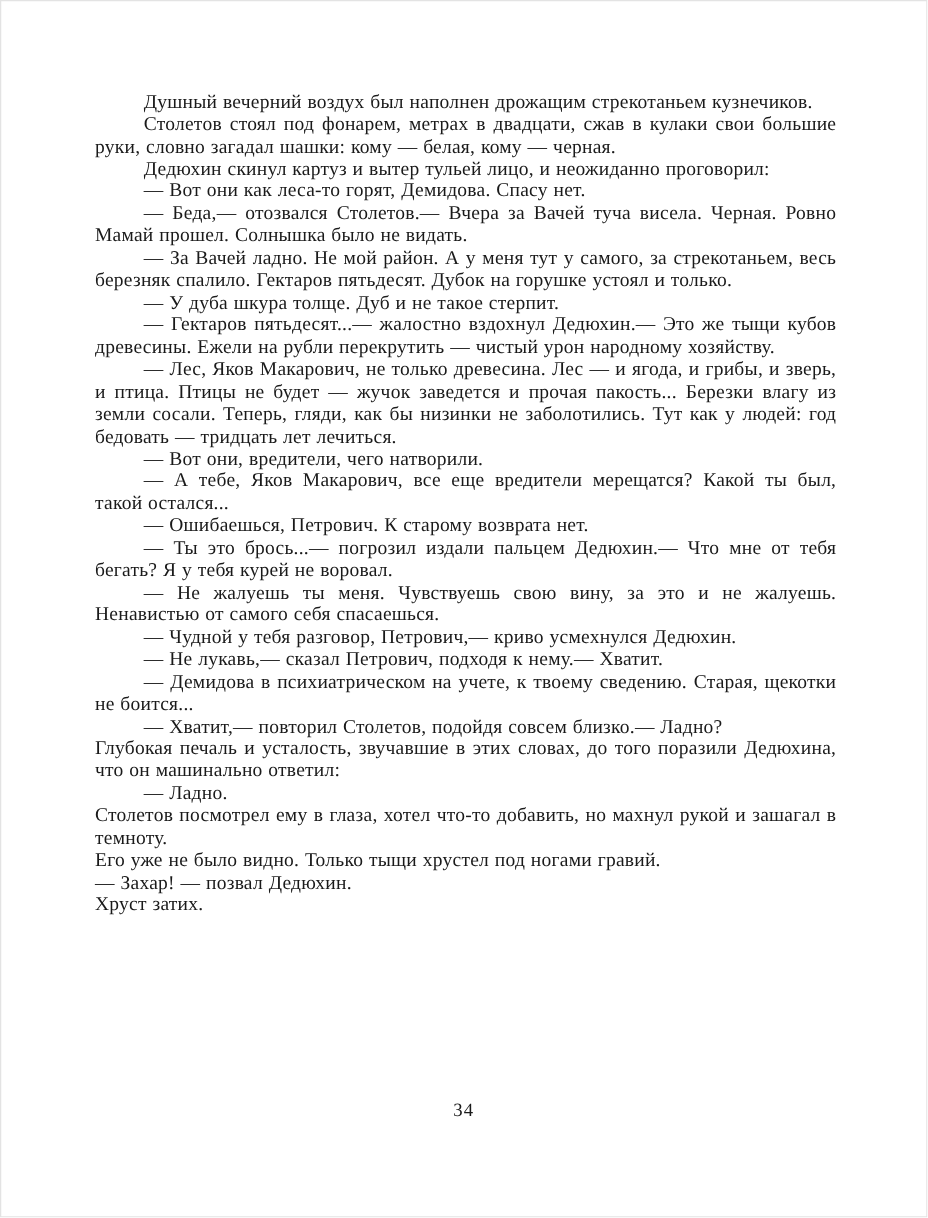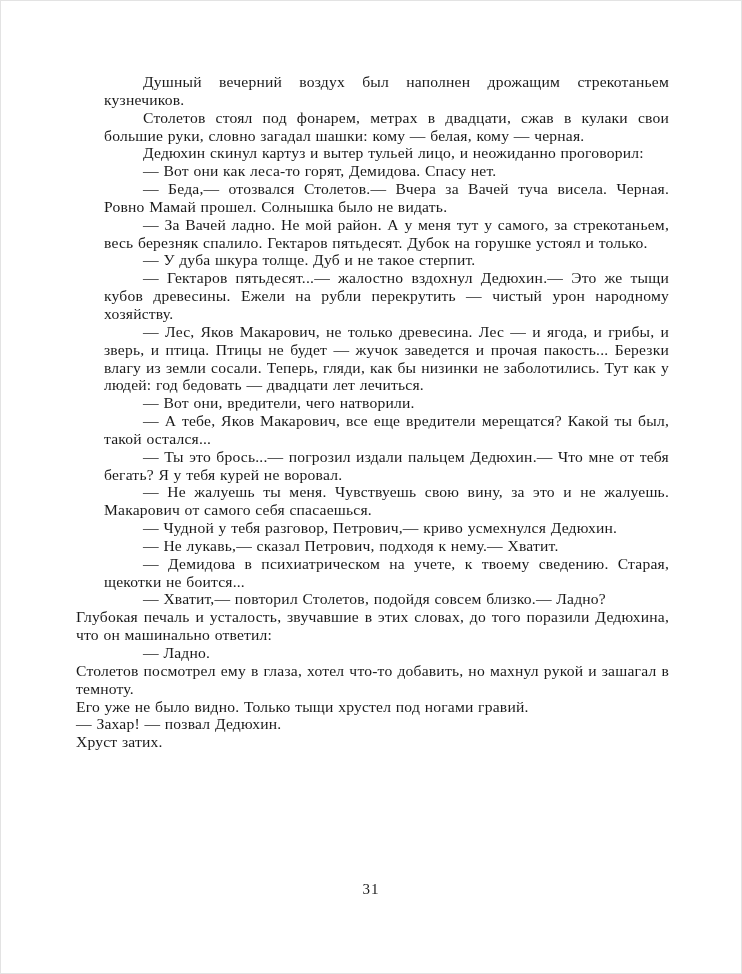--- a/index.html
+++ b/index.html
@@ -29,21 +29,20 @@
     font-size: 15.6px;
     line-height: 17.85px;
     text-align: justify;
     letter-spacing: 0.2px;
     word-spacing: 0.5px;
     hyphens: auto;
     -webkit-hyphens: auto;
   }
   .para.indent {
     text-indent: 39px;
-    margin-left: 28px;
   }
   .page-number {
     position: absolute;
     left: 0;
     right: 0;
     top: 880px;
     text-align: center;
     font-size: 15px;
     letter-spacing: 1px;
     color: #1a1a1a;
@@ -55,30 +54,31 @@
 <div class="page">
   <div class="text-block">
       <p class="para indent">Душный вечерний воздух был наполнен дрожащим стрекотаньем кузнечиков.</p>
       <p class="para indent">Столетов стоял под фонарем, метрах в двадцати, сжав в кулаки свои большие руки, словно загадал шашки: кому — белая, кому — черная.</p>
       <p class="para indent">Дедюхин скинул картуз и вытер тульей лицо, и неожиданно проговорил:</p>
       <p class="para indent">— Вот они как леса-то горят, Демидова. Спасу нет.</p>
       <p class="para indent">— Беда,— отозвался Столетов.— Вчера за Вачей туча висела. Черная. Ровно Мамай прошел. Солнышка было не видать.</p>
       <p class="para indent">— За Вачей ладно. Не мой район. А у меня тут у самого, за стрекотаньем, весь березняк спалило. Гектаров пятьдесят. Дубок на горушке устоял и только.</p>
       <p class="para indent">— У дуба шкура толще. Дуб и не такое стерпит.</p>
       <p class="para indent">— Гектаров пятьдесят...— жалостно вздохнул Дедюхин.— Это же тыщи кубов древесины. Ежели на рубли перекрутить — чистый урон народному хозяйству.</p>
-      <p class="para indent">— Лес, Яков Макарович, не только древесина. Лес — и ягода, и грибы, и зверь, и птица. Птицы не будет — жучок заведется и прочая пакость... Березки влагу из земли сосали. Теперь, гляди, как бы низинки не заболотились. Тут как у людей: год бедовать — двадцати лет лечиться.</p>
+      <p class="para indent">— Лес, Яков Макарович, не только древесина. Лес — и ягода, и грибы, и зверь, и птица. Птицы не будет — жучок заведется и прочая пакость... Березки влагу из земли сосали. Теперь, гляди, как бы низинки не заболотились. Тут как у людей: год бедовать — тридцать лет лечиться.</p>
       <p class="para indent">— Вот они, вредители, чего натворили.</p>
       <p class="para indent">— А тебе, Яков Макарович, все еще вредители мерещатся? Какой ты был, такой остался...</p>
+      <p class="para indent">— Ошибаешься, Петрович. К старому возврата нет.</p>
       <p class="para indent">— Ты это брось...— погрозил издали пальцем Дедюхин.— Что мне от тебя бегать? Я у тебя курей не воровал.</p>
-      <p class="para indent">— Не жалуешь ты меня. Чувствуешь свою вину, за это и не жалуешь. Макарович от самого себя спасаешься.</p>
+      <p class="para indent">— Не жалуешь ты меня. Чувствуешь свою вину, за это и не жалуешь. Ненавистью от самого себя спасаешься.</p>
       <p class="para indent">— Чудной у тебя разговор, Петрович,— криво усмехнулся Дедюхин.</p>
       <p class="para indent">— Не лукавь,— сказал Петрович, подходя к нему.— Хватит.</p>
       <p class="para indent">— Демидова в психиатрическом на учете, к твоему сведению. Старая, щекотки не боится...</p>
       <p class="para indent">— Хватит,— повторил Столетов, подойдя совсем близко.— Ладно?</p>
       <p class="para">Глубокая печаль и усталость, звучавшие в этих словах, до того поразили Дедюхина, что он машинально ответил:</p>
       <p class="para indent">— Ладно.</p>
       <p class="para">Столетов посмотрел ему в глаза, хотел что-то добавить, но махнул рукой и зашагал в темноту.</p>
       <p class="para">Его уже не было видно. Только тыщи хрустел под ногами гравий.</p>
       <p class="para">— Захар! — позвал Дедюхин.</p>
       <p class="para">Хруст затих.</p>
     </div>
-  <div class="page-number">31</div>
+  <div class="page-number">34</div>
 </div>
 
 </body></html>

